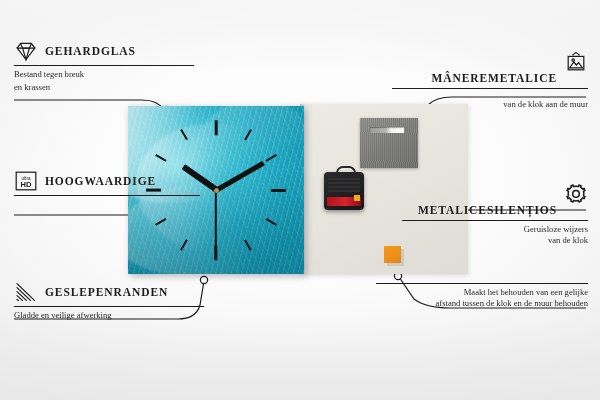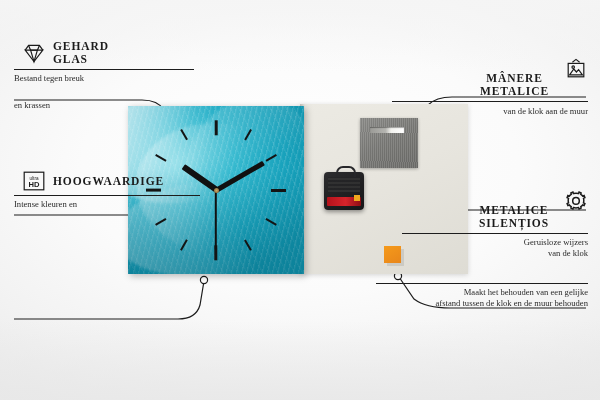--- a/index.html
+++ b/index.html
@@ -16,36 +16,36 @@
   #stage:before{
     content:"";position:absolute;inset:0;
     background:linear-gradient(180deg, rgba(245,245,245,.9) 0%, rgba(255,255,255,0) 18%, rgba(255,255,255,0) 80%, rgba(232,232,232,.85) 100%);
     pointer-events:none;
   }
 
   
   .feat{position:absolute;}
   .feat .head{display:flex;align-items:center;gap:7px;}
   .feat.right .head{flex-direction:row;justify-content:flex-end;}
-  .titlewrap{display:flex;flex-direction:column;line-height:1.12;}
+  .titlewrap{display:flex;line-height:1.12;}
   .t-line{
     font-family:"Liberation Serif",serif;
     font-size:11.5px;font-weight:700;letter-spacing:.9px;
     color:#1b1b1b;white-space:nowrap;
   }
   .feat.right .titlewrap{align-items:center;text-align:right;margin-top:32px;}
   .rule{height:1px;background:#1d1d1d;margin-top:3px;}
   .sub{
     font-family:"Liberation Serif",serif;
     font-size:8.6px;color:#2b2b2b;line-height:1.32;margin-top:3px;
     white-space:nowrap;
   }
   .feat.right .sub{text-align:right;}
 
-  .ico{width:24px;height:22px;flex:0 0 24px;display:block;margin-left:8px;}
+  .ico{width:24px;height:22px;flex:0 0 24px;display:block;}
   .ico svg{display:block;width:100%;height:100%;}
 
   
   #f-glas   {left:14px; top:40px;  width:180px;}
   #f-print  {left:14px; top:170px; width:186px;}
   #f-randen {left:14px; top:281px; width:190px;}
   #f-manere {right:12px;top:40px;  width:196px;}
   #f-mecan  {right:12px;top:172px; width:186px;}
   #f-dist   {right:12px;top:280px; width:212px;}
 
@@ -221,60 +221,80 @@
         </g>
           </svg>
       </span>
       <span class="titlewrap">
         <span class="t-line">GEHARD</span>
         <span class="t-line">GLAS</span>
       </span>
     </div>
     <div class="rule"></div>
     <div class="sub">Bestand tegen breuk</div>
-    <div class="sub" style="margin-top:16px">en krassen</div>
+    <div class="sub" style="margin-top:2px">en krassen</div>
   </div>
 
   <div class="feat" id="f-print">
     <div class="head">
       <span class="ico">
         <svg viewBox="0 0 24 22">
           <rect x="2.2" y="2.2" width="19.6" height="17.6" fill="none" stroke="#1b1b1b" stroke-width="1.2"></rect>
           <text x="12" y="9.6" font-family="Liberation Sans, sans-serif" font-size="4.6" text-anchor="middle" fill="#1b1b1b">ultra</text>
           <text x="12" y="17.2" font-family="Liberation Sans, sans-serif" font-size="7.6" font-weight="bold" text-anchor="middle" fill="#1b1b1b">HD</text>
         </svg>
       </span>
       <span class="titlewrap">
         <span class="t-line">HOOGWAARDIGE</span>
       </span>
     </div>
     <div class="rule"></div>
-    <div class="sub">Intense kleuren en</div>
-  </div>
-
+  </div>
+
+  <div class="feat" id="f-randen">
+    <div class="head">
+      <span class="ico">
+        <svg viewBox="0 0 24 22">
+            <g stroke="#1b1b1b" stroke-width="1.25" stroke-linecap="round">
+          <path d="M3 2.6 20.4 19.4"></path>
+              <path d="M3 6.6 16.4 19.4"></path>
+          <path d="M3 10.6 12.4 19.4"></path>
+              <path d="M3 14.6 8.4 19.4"></path>
+          <path d="M3 18.4 4.4 19.4"></path>
+        </g>
+          </svg>
+      </span>
+      <span class="titlewrap">
+        <span class="t-line">GESLEPEN</span>
+        <span class="t-line">RANDEN</span>
+      </span>
+    </div>
+    <div class="rule"></div>
+    <div class="sub">Gladde en veilige afwerking</div>
+  </div>
 
   <div class="feat right" id="f-manere">
     <div class="head">
       <span class="titlewrap">
         <span class="t-line">MÂNERE</span>
         <span class="t-line">METALICE</span>
       </span>
       <span class="ico">
         <svg viewBox="0 0 24 22">
             <g fill="none" stroke="#1b1b1b" stroke-width="1.2">
           <path d="M8.4 4.2 12 1.4l3.6 2.8"></path>
           <rect x="4.2" y="5.4" width="15.6" height="13.4"></rect>
           <path d="M5.6 16.8 9.8 11l2.6 3 2.2-2.4 3.8 5.2z"></path>
           <circle cx="9.2" cy="9.1" r="1.25"></circle>
         </g>
           </svg>
       </span>
     </div>
     <div class="rule"></div>
-    <div class="sub" style="margin-top:4px">van de klok aan de muur</div>
+    <div class="sub" style="margin-top:10px">van de klok aan de muur</div>
   </div>
 
   <div class="feat right" id="f-mecan">
     <div class="head">
       <span class="titlewrap">
         <span class="t-line">METALICE</span>
         <span class="t-line">SILENȚIOS</span>
       </span>
       <span class="ico">
         <svg viewBox="0 0 24 22">

